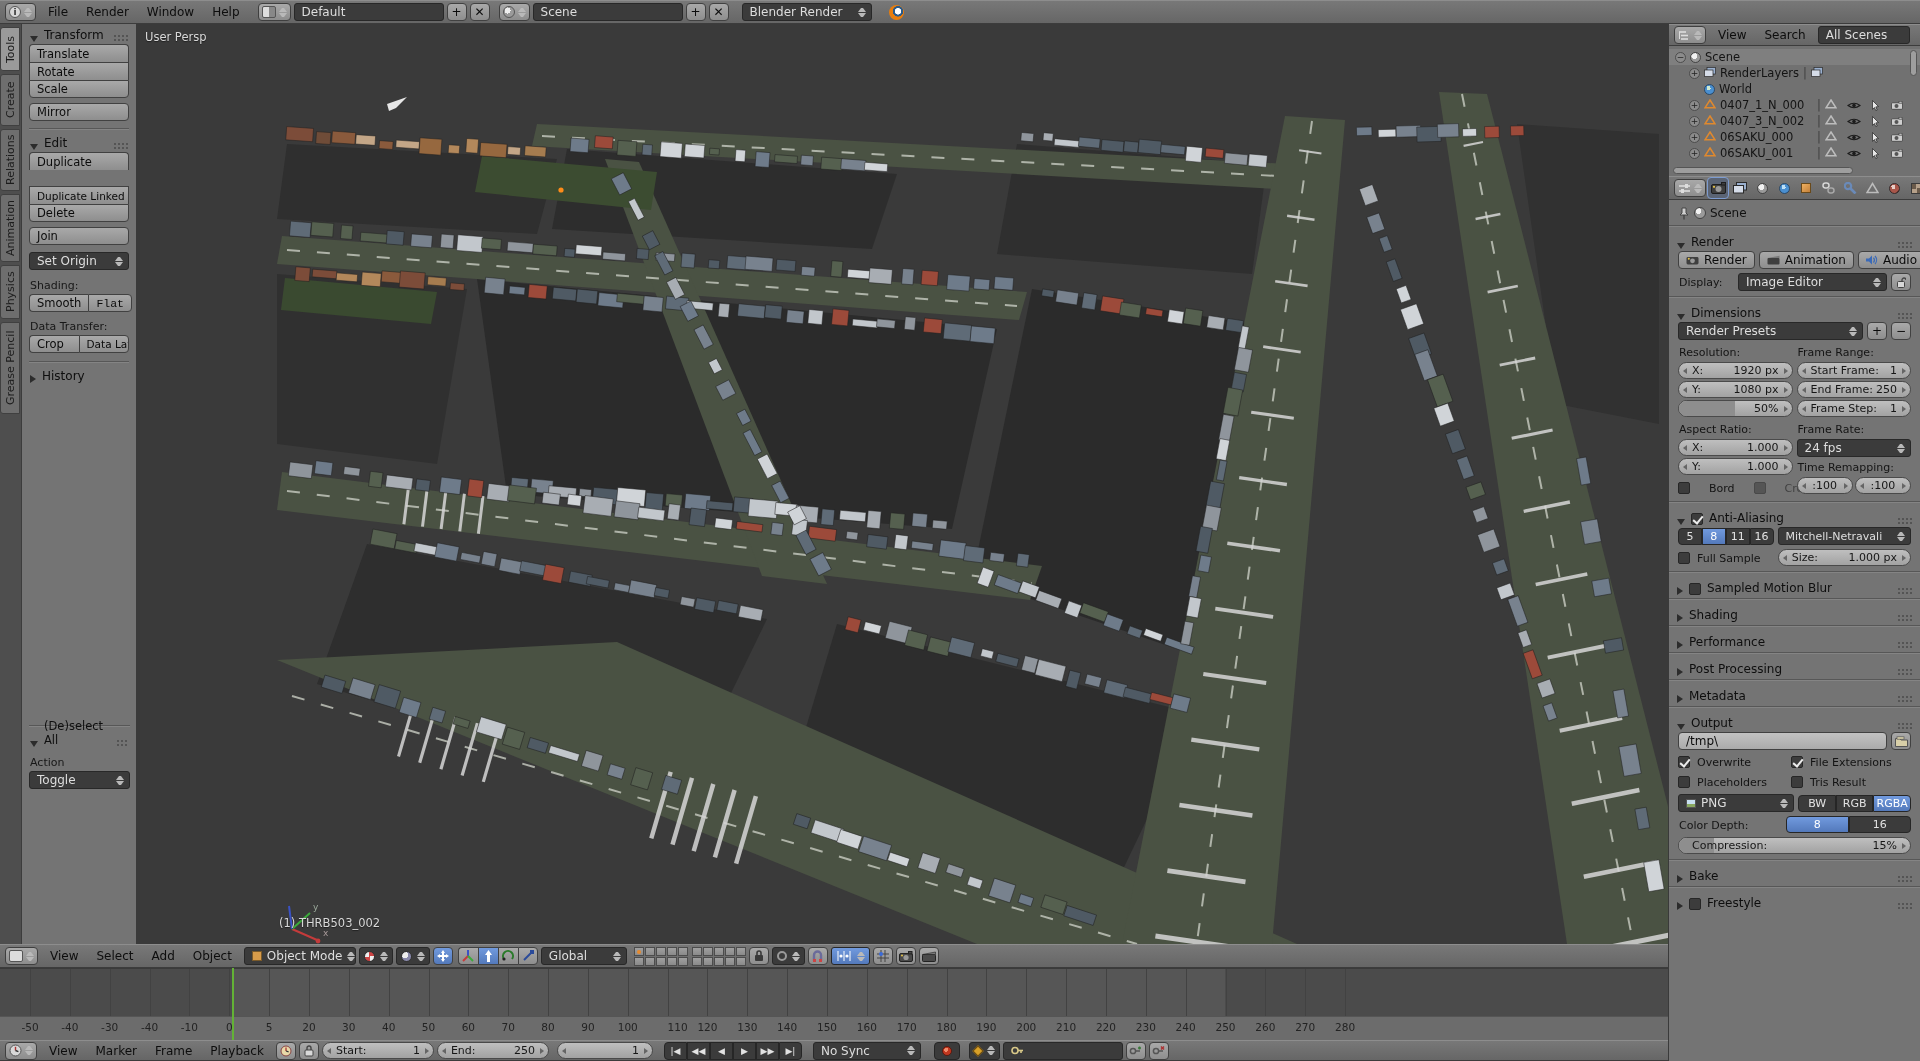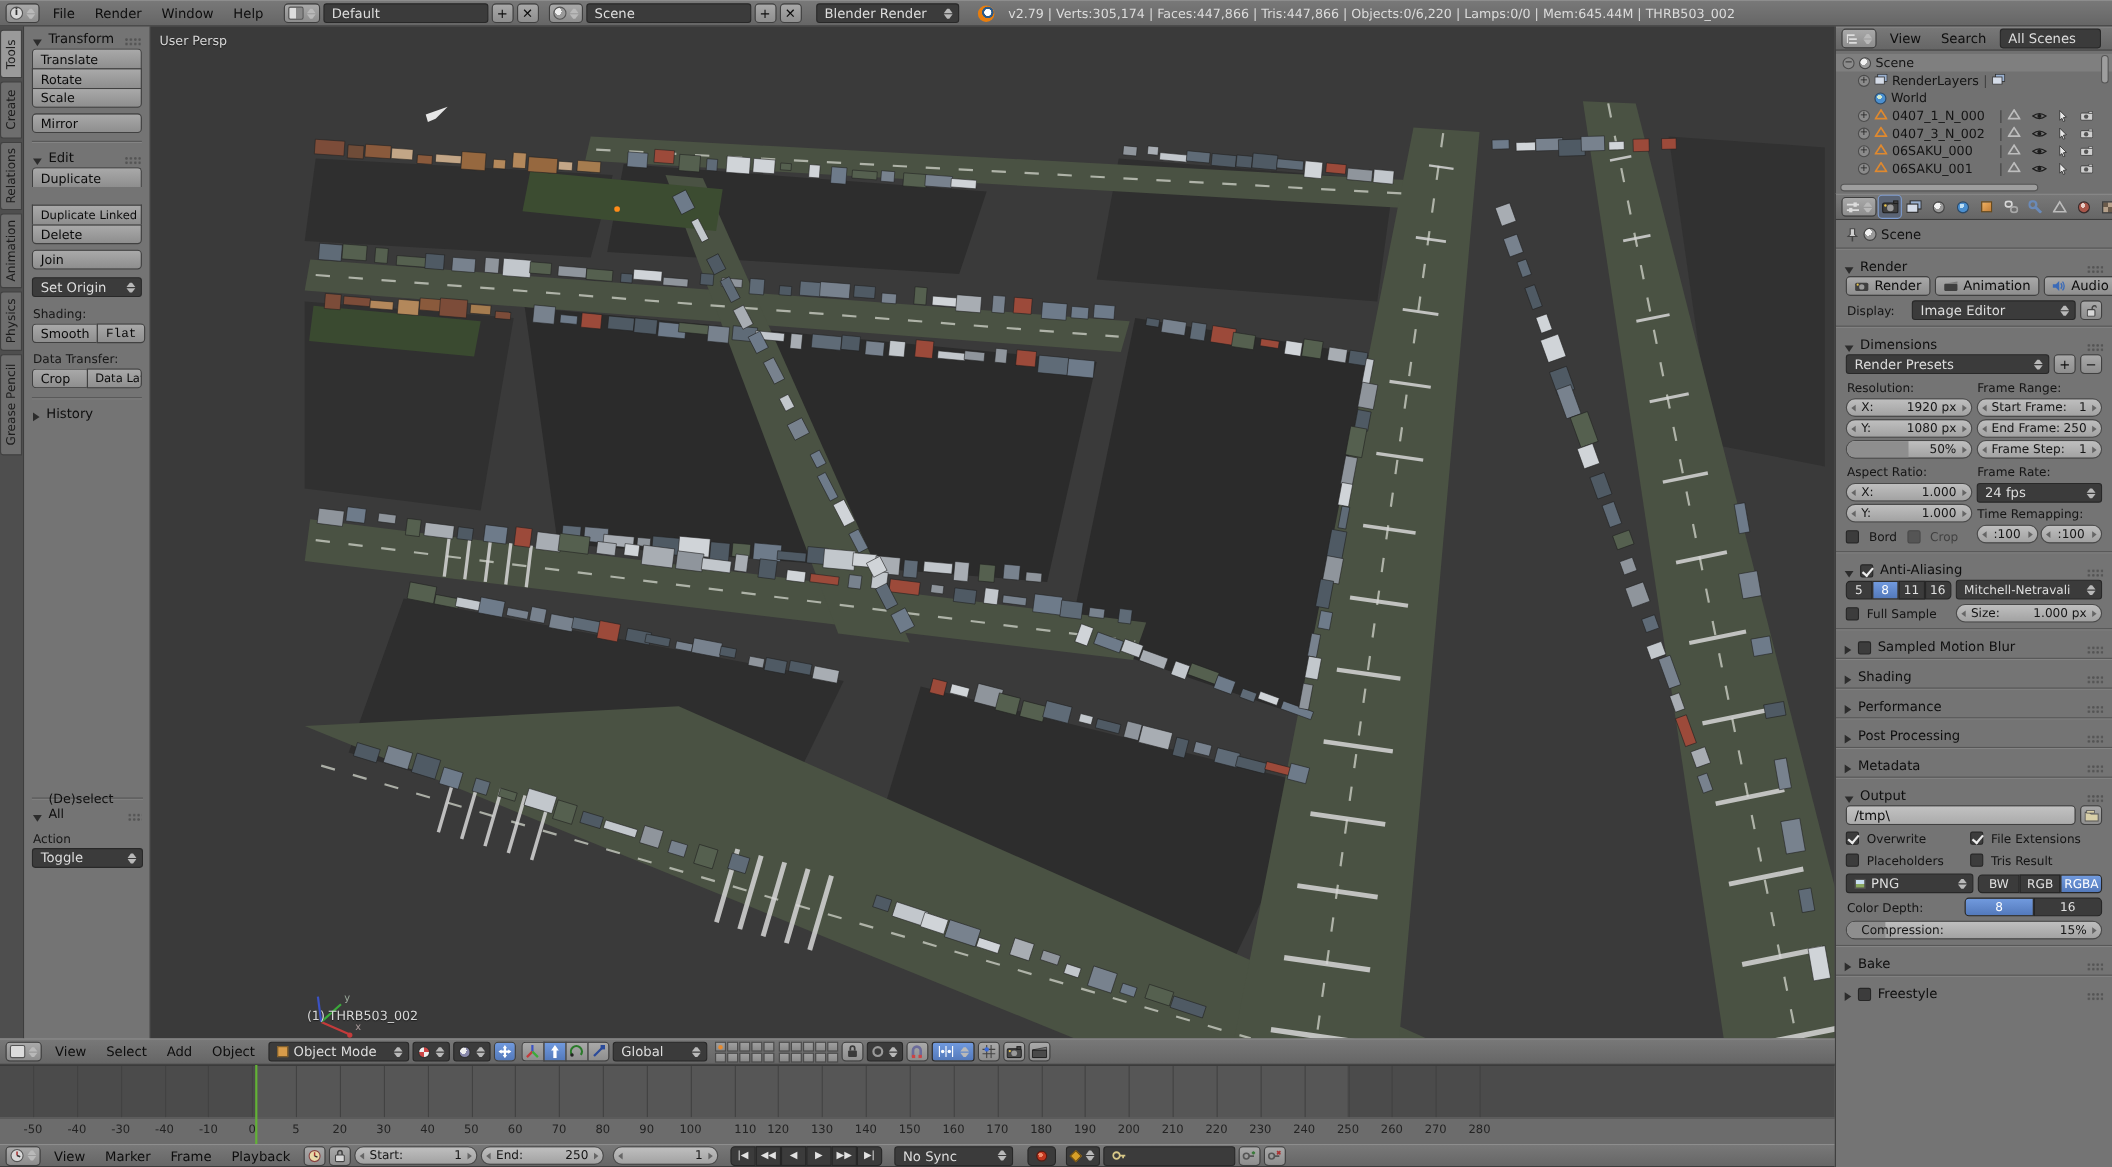--- a/index.html
+++ b/index.html
@@ -115,21 +115,20 @@
   <span class="dd" style="width:150px;">
       <span>Scene</span>
     </span>
   <span class="lbtn sq">+</span>
   <span class="lbtn sq">✕</span>
   <span class="dd" style="width:130px;margin-left:10px;">
       <span>Blender Render</span>
       <span class="darr"></span>
     </span>
   <span class="blogo" style="margin-left:14px;"></span>
-  <span class="stats">v2.79 | Verts:305,174 | Faces:447,866 | Tris:447,866 | Objects:0/6,220 | Lamps:0/0 | Mem:645.44M | THRB503_002</span>
 </div>
 
 <div id="tabcol" class="abs">
     <div class="vtab active" style="height: 44px;">Tools</div>
     <div class="vtab" style="height: 52px;">Create</div>
     <div class="vtab" style="height: 62px;">Relations</div>
     <div class="vtab" style="height: 68px;">Animation</div>
     <div class="vtab" style="height: 54px;">Physics</div>
     <div class="vtab" style="height: 92px;">Grease Pencil</div>
   </div>
@@ -593,21 +592,21 @@
   <span class="edd">
       <span class="eicon"></span>
       <span class="darr"></span>
     </span>
   <span id="vhead-menus" style="display:flex;height:100%;">
       <span class="menu">View</span>
       <span class="menu">Select</span>
       <span class="menu">Add</span>
       <span class="menu">Object</span>
     </span>
-  <span class="dd" style="width:128px;">
+  <span class="dd" style="width:112px;">
     <span class="icn" style="width:10px;height:10px;background:#d89c4a;border:1px solid #7a5a2a;"></span>
     <span>Object Mode</span>
       <span class="darr"></span>
   </span>
   <span class="dd" style="padding:0 4px;">
     <span class="circ" style="width:11px;height:11px;background:conic-gradient(#c44 0 25%,#eee 0 50%,#c44 0 75%,#eee 0);border:1px solid #333;"></span>
     <span class="darr"></span>
   </span>
   <span class="dd" style="padding:0 4px;">
     <span class="circ" style="width:11px;height:11px;background:radial-gradient(circle at 35% 35%,#eee 0 3px,#88a 3px 100%);border:1px solid #333;"></span>
@@ -1214,21 +1213,21 @@
     <div class="pcol">
       <span class="plabel">Aspect Ratio:</span>
       <span class="pill">
           <span class="l">X:</span>
           <span class="v">1.000</span>
         </span>
       <span class="pill">
           <span class="l">Y:</span>
           <span class="v">1.000</span>
         </span>
-      <span style="display:flex;gap:8px;align-items:center;margin-top:3px;">
+      <span style="display:flex;gap:18px;align-items:center;margin-top:3px;">
         <span class="chk"></span>
           <span class="plabel">Bord</span>
         <span class="chk" style="opacity:.55;"></span>
           <span class="plabel" style="opacity:.55;">Crop</span>
       </span>
     </div>
     <div class="pcol">
       <span class="plabel">Frame Rate:</span>
       <span class="dd">
           <span>24 fps</span>

